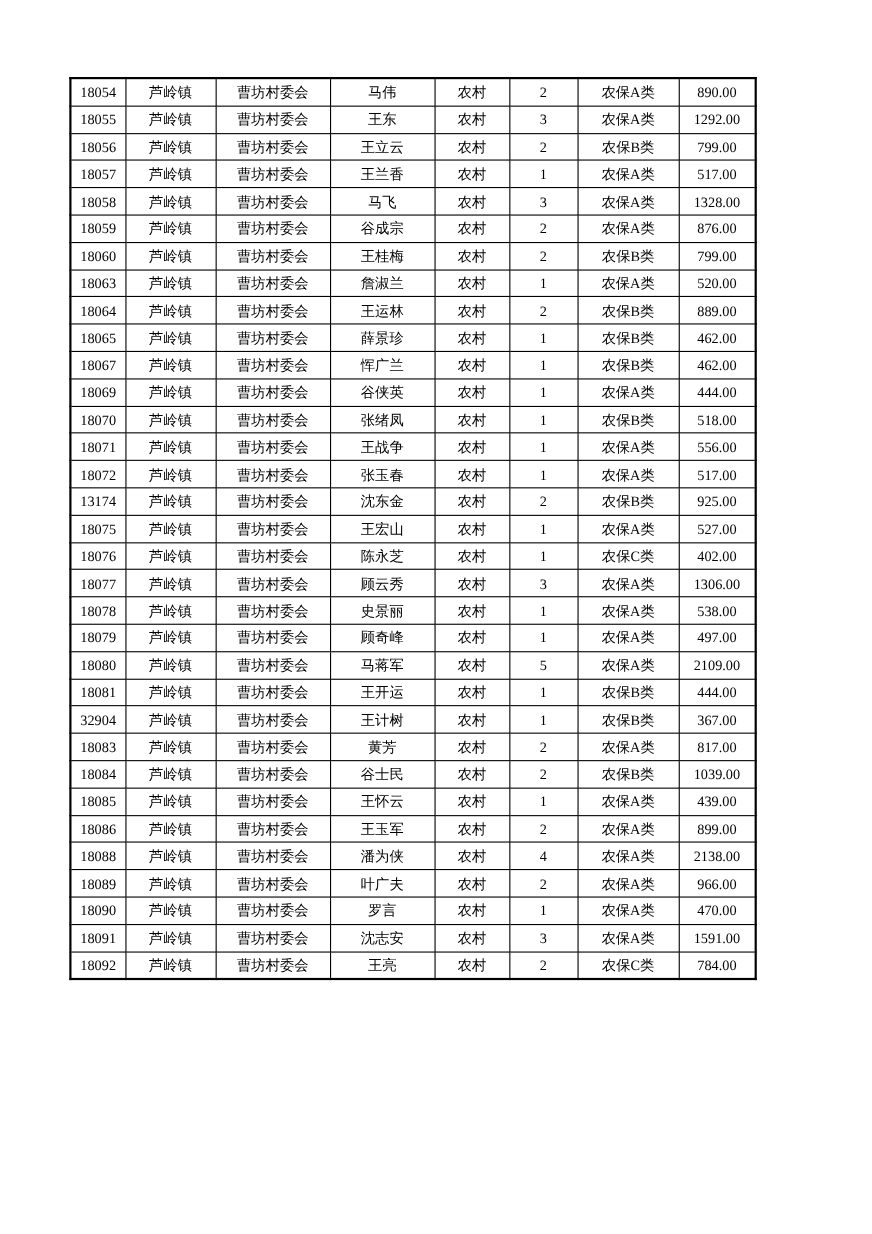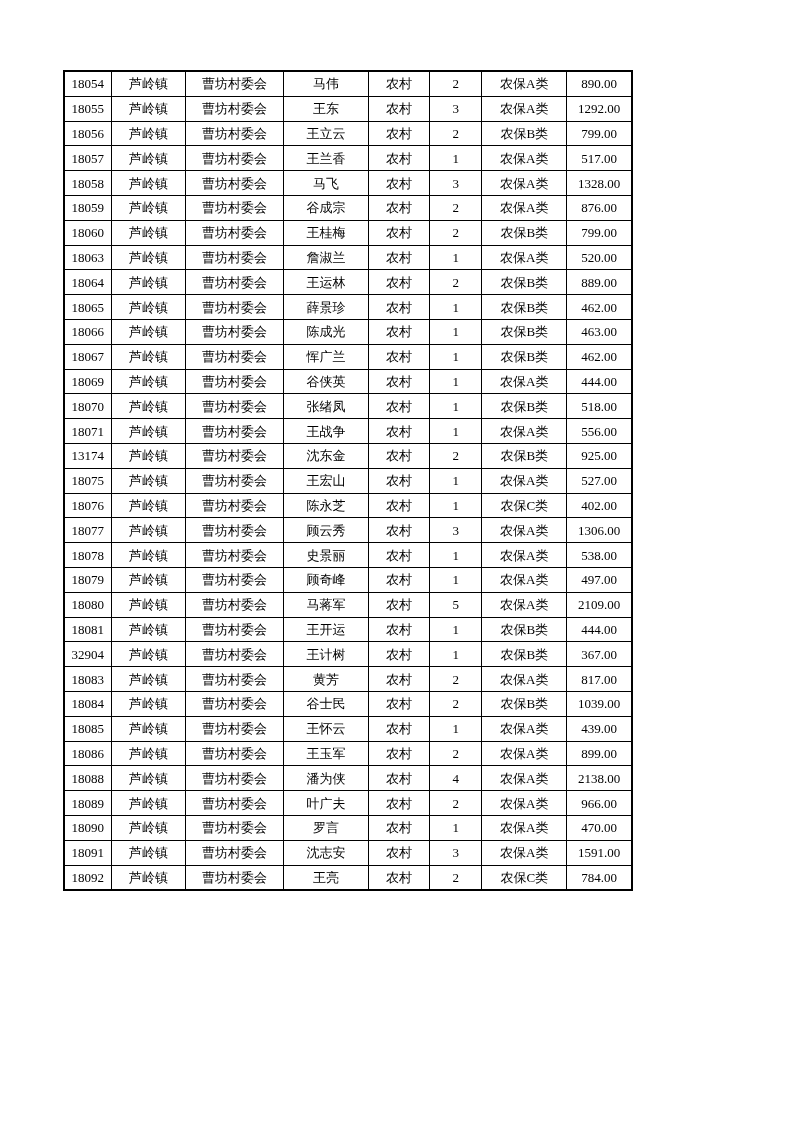--- a/index.html
+++ b/index.html
@@ -2,21 +2,21 @@
 <html><head>
 <meta charset="utf-8">
 <style>
   html, body {
     margin: 0;
     padding: 0;
     background: #ffffff;
   }
   .page {
     position: relative;
-    width: 633px;
+    width: 793px;
     height: 1122px;
     background: #ffffff;
     overflow: hidden;
     font-family: "Liberation Serif", "DejaVu Serif", serif;
     color: #000000;
   }
   table.doc-table {
     position: absolute;
     left: 63px;
     top: 70px;
@@ -146,30 +146,20 @@
           <td>18065</td>
           <td>芦岭镇</td>
           <td>曹坊村委会</td>
           <td>薛景珍</td>
           <td>农村</td>
           <td>1</td>
           <td>农保B类</td>
           <td>462.00</td>
         </tr>
         <tr>
-          <td>18066</td>
-          <td>芦岭镇</td>
-          <td>曹坊村委会</td>
-          <td>陈成光</td>
-          <td>农村</td>
-          <td>1</td>
-          <td>农保B类</td>
-          <td>463.00</td>
-        </tr>
-        <tr>
           <td>18067</td>
           <td>芦岭镇</td>
           <td>曹坊村委会</td>
           <td>恽广兰</td>
           <td>农村</td>
           <td>1</td>
           <td>农保B类</td>
           <td>462.00</td>
         </tr>
         <tr>
@@ -194,20 +184,30 @@
         </tr>
         <tr>
           <td>18071</td>
           <td>芦岭镇</td>
           <td>曹坊村委会</td>
           <td>王战争</td>
           <td>农村</td>
           <td>1</td>
           <td>农保A类</td>
           <td>556.00</td>
+        </tr>
+        <tr>
+          <td>18072</td>
+          <td>芦岭镇</td>
+          <td>曹坊村委会</td>
+          <td>张玉春</td>
+          <td>农村</td>
+          <td>1</td>
+          <td>农保A类</td>
+          <td>517.00</td>
         </tr>
         <tr>
           <td>13174</td>
           <td>芦岭镇</td>
           <td>曹坊村委会</td>
           <td>沈东金</td>
           <td>农村</td>
           <td>2</td>
           <td>农保B类</td>
           <td>925.00</td>

